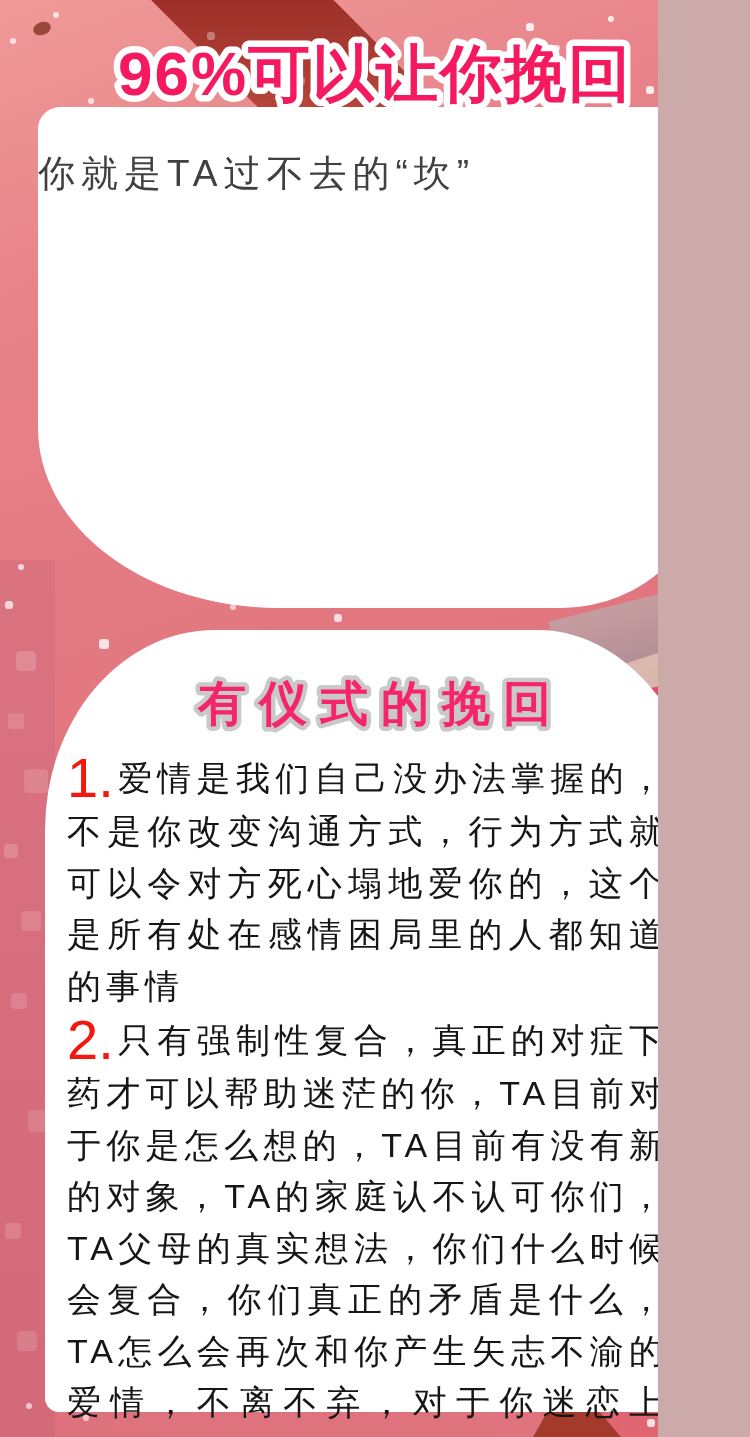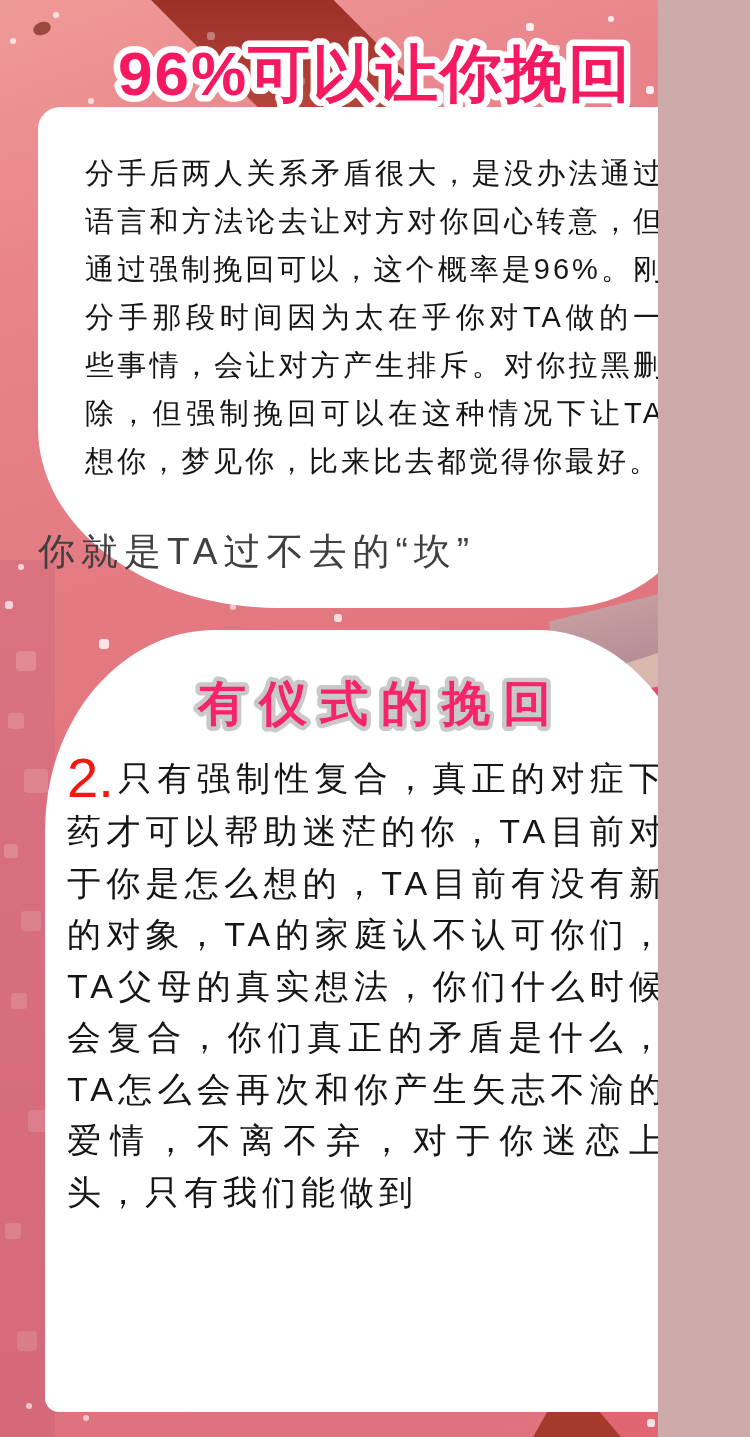--- a/index.html
+++ b/index.html
@@ -93,28 +93,30 @@
     <div class="bg-shape bg-bottom-wedge"></div>
     <div class="bg-shape sparkles"></div>
     <div class="bg-shape bokeh"></div>
   </div>
 
   <svg class="headline-svg" width="750" height="112">
     <text class="headline-text" x="375" y="93" text-anchor="middle">96%可以让你挽回</text>
   </svg>
 
   <section class="card card-1">
-    <p class="para">分手后两人关系矛盾很大，是没办法通过语言和方法论去让对方对你回心转意，但通过强制挽回可以，这个概率是96%。刚分手那段时间因为太在乎你对TA做的一些事情，会让对方产生排斥。对你拉黑删除，但强制挽回可以在这种情况下让TA想你，梦见你，比来比去都觉得你最好。</p>
     <p class="slogan">你就是TA过不去的“坎”</p>
   </section>
 
   <section class="card card-2">
     <svg class="subtitle-svg" width="673" height="96">
       <text class="subtitle-text" x="336" y="72" text-anchor="middle">有仪式的挽回</text>
     </svg>
     <div class="list">
       <div class="list-item">
+        <span class="item-number">1.</span><span>爱情是我们自己没办法掌握的，不是你改变沟通方式，行为方式就可以令对方死心塌地爱你的，这个是所有处在感情困局里的人都知道的事情</span>
+      </div>
+      <div class="list-item">
         <span class="item-number">2.</span><span>只有强制性复合，真正的对症下药才可以帮助迷茫的你，TA目前对于你是怎么想的，TA目前有没有新的对象，TA的家庭认不认可你们，TA父母的真实想法，你们什么时候会复合，你们真正的矛盾是什么，TA怎么会再次和你产生矢志不渝的爱情，不离不弃，对于你迷恋上头，只有我们能做到</span>
       </div>
     </div>
   </section>
 
 </div>
 
 </body></html>

